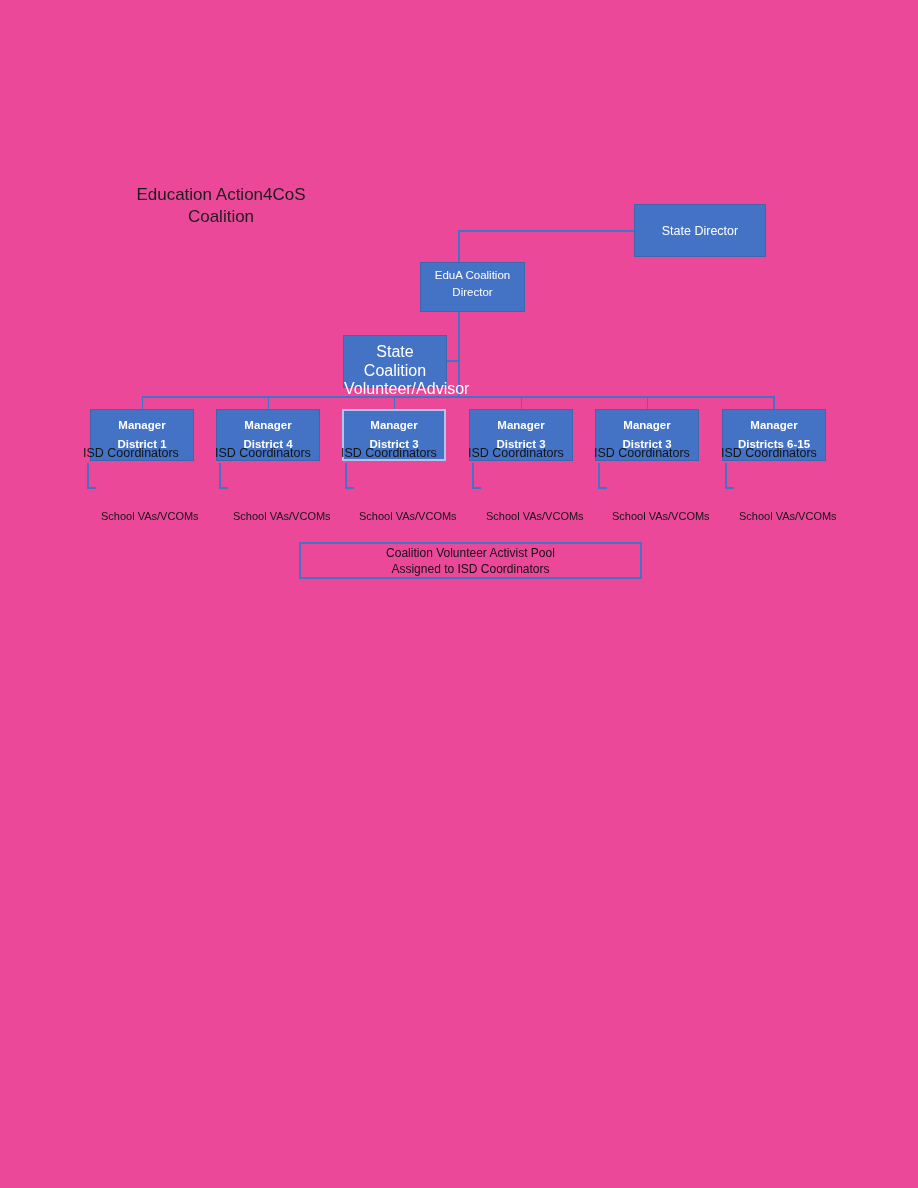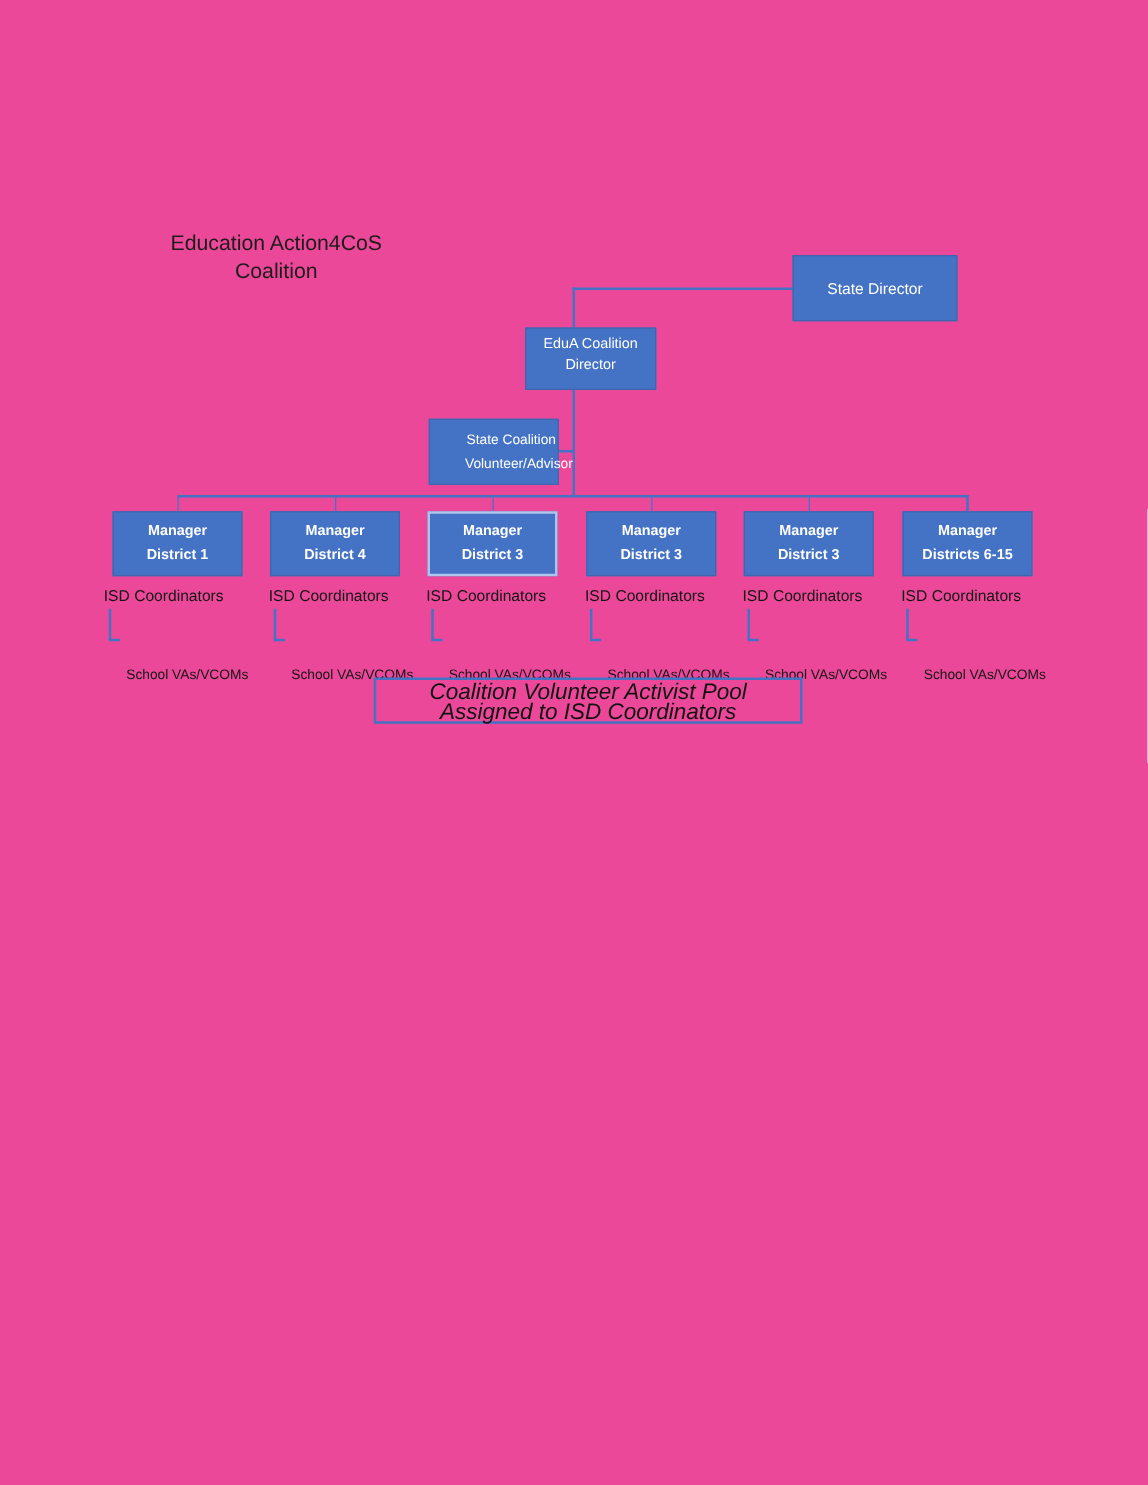--- a/index.html
+++ b/index.html
@@ -20,36 +20,36 @@
   .node.sd {
     left:634px; top:204px; width:132px; height:53px;
     display:flex; align-items:center; justify-content:center; font-size:12.5px;
   }
   .node.edua {
     left:406px; top:262px; width:105px; height:50px;
     font-size:11.5px; line-height:16.5px; padding-top:4px;margin-left:14px;
   }
   .node.sca {
     left:343px; top:335px; width:104px; height:53px;
-    font-size:11px; line-height:18.5px; padding-top:7px;padding-left:28px;
+    font-size:16px; line-height:18.5px; padding-top:7px;
   }
   .node.mgr {
     top:409px; width:104px; height:52px;
     font-size:11.5px; line-height:19px; padding-top:6px;font-weight:bold;
   }
   .node.mgr.selected { border:2px solid var(--selected-border,#aec4ea); padding-top:5px; }
-  .sub { position:absolute; top:470px; width:150px; height:50px; }
+  .sub { position:absolute; top:446px; width:150px; height:50px; }
   .sub .isd { position:absolute; left:0; top:0; font-size:12.5px; color:#141414; white-space:nowrap; }
   .sub .elv { position:absolute; left:4px; top:17px; width:1.5px; height:25px; background:var(--connector,#4472C4); }
   .sub .elf { position:absolute; left:4px; top:41px; width:9px; height:1.5px; background:var(--connector,#4472C4); }
   .sub .school { position:absolute; left:18px; top:32px; font-size:11px; color:#141414; white-space:nowrap;margin-top:32px; }
   .pool {
     position:absolute; left:299px; top:542px; width:343px; height:37px;
     box-sizing:border-box; border:2px solid var(--pool-border,#4472C4);
-    text-align:center; font-size:18px; line-height:15.5px; padding-top:2px; color:#111111;font-style:italic;
+    text-align:center; font-size:12px; line-height:15.5px; padding-top:2px; color:#111111;
   }
 </style>
 </head>
 <body>
 
 <div class="canvas">
 
   <div class="title">
     <div>Education Action4CoS</div>
     <div>Coalition</div>

